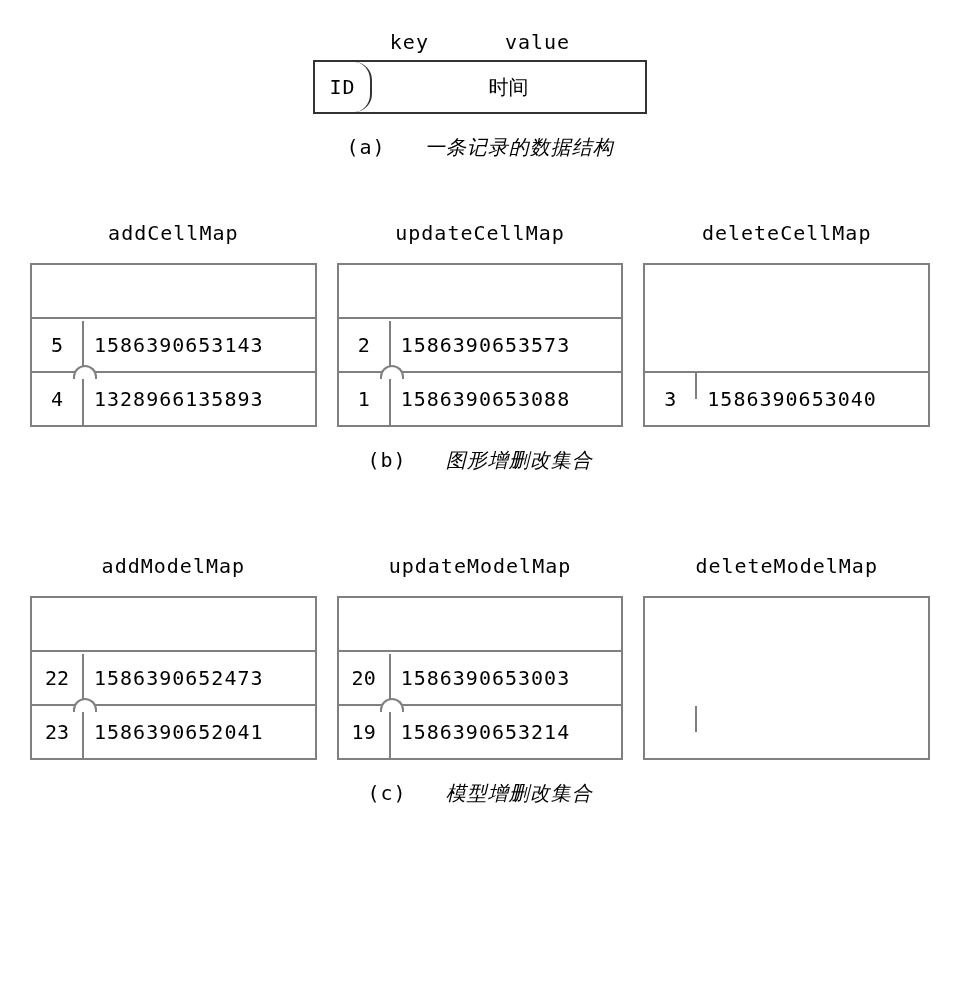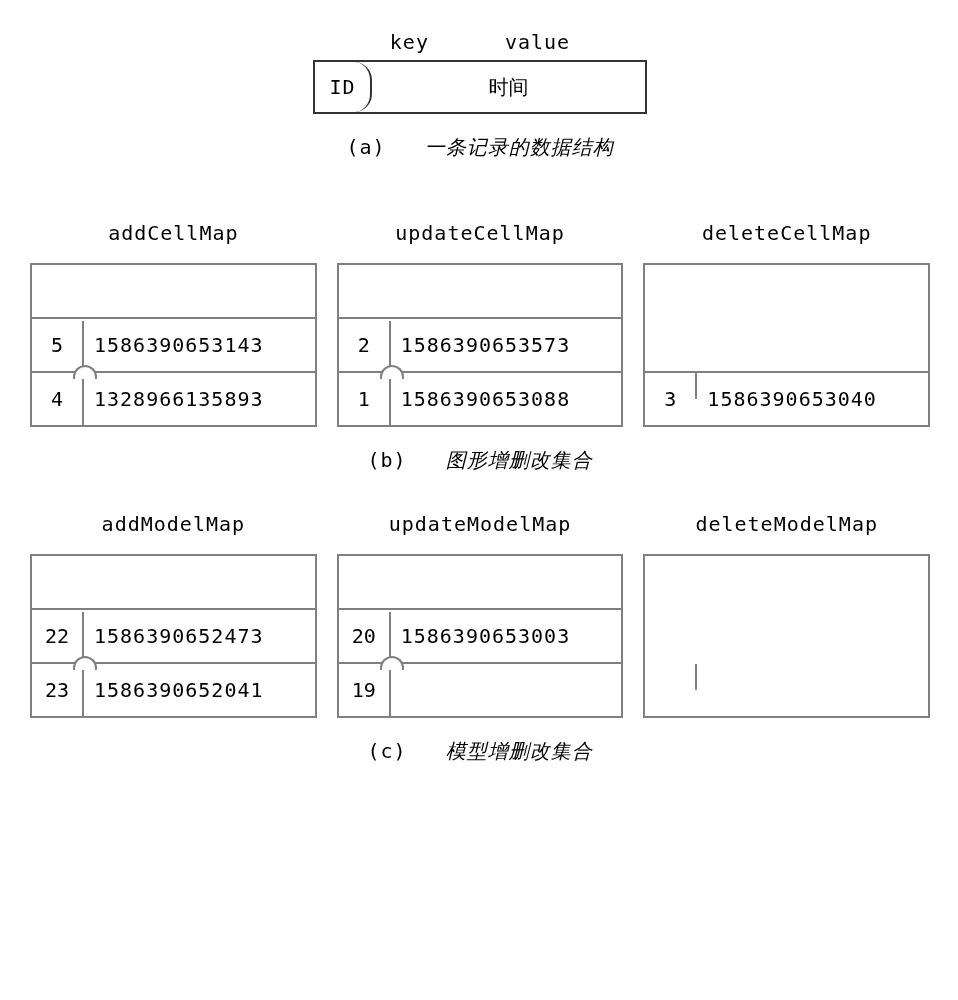--- a/index.html
+++ b/index.html
@@ -54,21 +54,21 @@
     border-radius: 23px;
   }
   .caption {
     font-style: italic;
     letter-spacing: 1px;
   }
   .caption .paren { font-style: normal; }
   
   .map-row {
     display: flex;
-    justify-content: flex-start;
+    justify-content: flex-end;
     gap: 20px;
     margin-bottom: 20px;
   }
   .map-col {
     flex: 1;
     text-align: center;
   }
   .map-title {
     font-family: monospace;
     letter-spacing: 1px;
@@ -137,21 +137,21 @@
     left: 50px;
     bottom: 26px;
     width: 2px;
     height: 26px;
     background: #808080;
   }
   .section-caption {
     text-align: center;
     font-style: italic;
     letter-spacing: 1px;
-    margin-bottom: 38px;
+    margin-bottom: 80px;
   }
   .section-caption .paren { font-style: normal; }
 </style>
 </head>
 <body>
 
 <div class="wrap">
 
   <div class="section-a">
     <div class="kv-header">
@@ -243,20 +243,21 @@
     <div class="map-col">
       <div class="map-title">updateModelMap</div>
       <div class="map-box">
         <div class="map-spacer"></div>
         <div class="map-entry">
           <div class="id">20</div>
           <div class="ts">1586390653003</div>
         </div>
         <div class="map-entry">
           <div class="id">19</div>
+          <div class="ts">1586390653214</div>
         </div>
         <div class="vline vline-full"></div>
         <div class="bump bump-mid"></div>
       </div>
     </div>
 
     <div class="map-col">
       <div class="map-title">deleteModelMap</div>
       <div class="map-box">
         <div class="map-spacer"></div>

